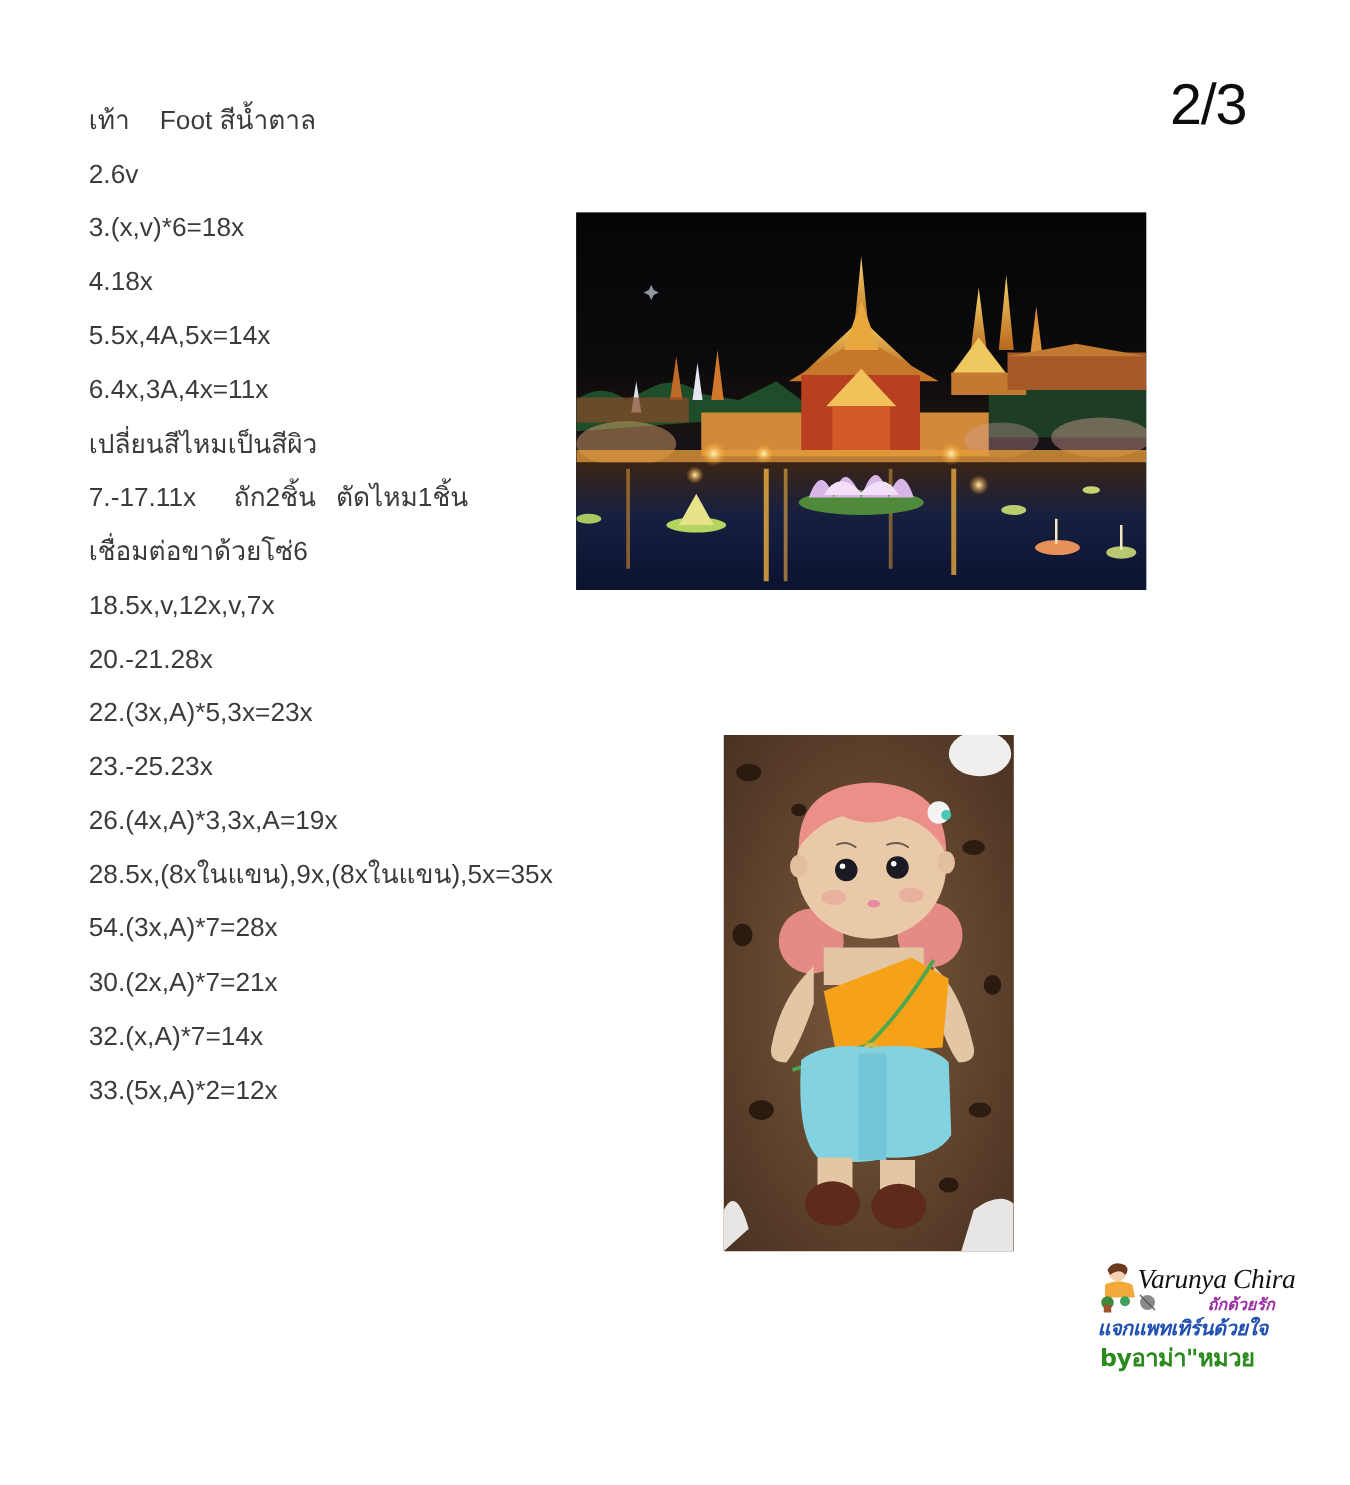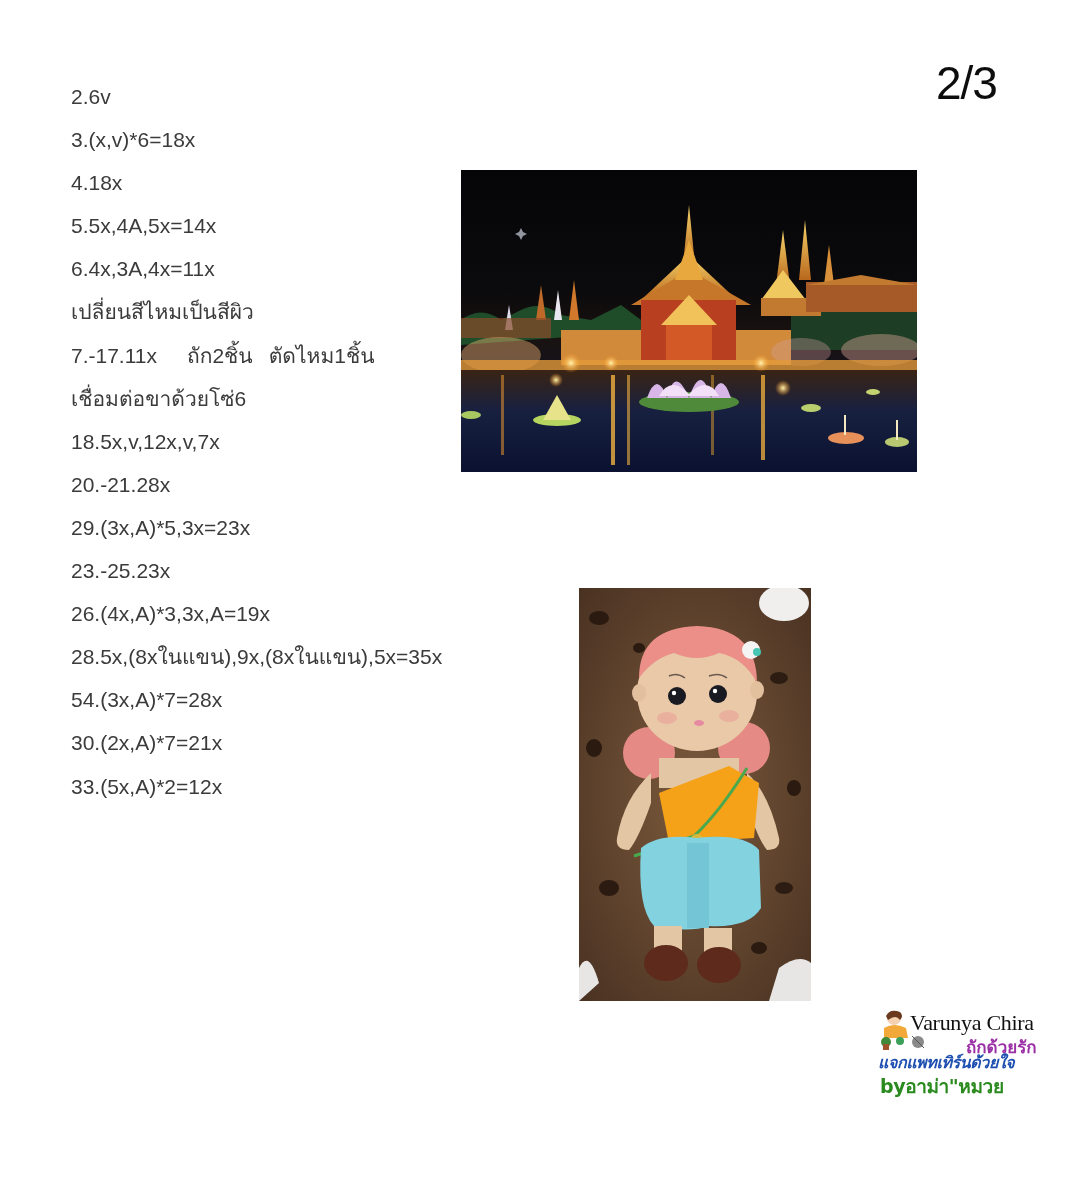--- a/index.html
+++ b/index.html
@@ -65,33 +65,35 @@
       position: absolute;
       left: 876px; top: 1008px;
       width: 158px; height: 92px;
     }
     .logo-illustration {
       position: absolute; left: 0; top: 0; width: 50px; height: 44px;
     }
     .logo-title {
       position: absolute; left: 34px; top: 2px;
       font-family: "Liberation Serif", "DejaVu Serif", serif;
+      font-style: italic;
       font-size: 22px;
       color: #111111;
       white-space: nowrap;
       letter-spacing: -0.3px;
       text-align: center;
     }
     .logo-sub1 {
       position: absolute; left: 90px; top: 25px;
       font-family: "DejaVu Sans", sans-serif;
-      font-size: 17px;
+      font-size: 13px;
       font-weight: bold;
       color: #9b2fa6;
       white-space: nowrap;
+      font-style: italic;
     }
     .logo-sub2 {
       position: absolute; left: 2px; top: 42px;
       font-family: "DejaVu Sans", sans-serif;
       font-size: 16px;
       font-weight: bold;
       color: #1f4fb0;
       white-space: nowrap;
       letter-spacing: -0.4px;
       font-style: italic;
@@ -105,36 +107,38 @@
       white-space: nowrap;
       letter-spacing: -0.4px;
     }
   </style>
 </head>
 <body>
 
 <div class="page-number">2/3</div>
 
 <div class="pattern">
+  <div class="pattern-line"><span>เท้า</span><span class="gap" style="width:24px"></span><span>Foot สีน้ำตาล</span></div>
   <div class="pattern-line">2.6v</div>
   <div class="pattern-line">3.(x,v)*6=18x</div>
   <div class="pattern-line">4.18x</div>
   <div class="pattern-line">5.5x,4A,5x=14x</div>
   <div class="pattern-line">6.4x,3A,4x=11x</div>
   <div class="pattern-line">เปลี่ยนสีไหมเป็นสีผิว</div>
   <div class="pattern-line"><span>7.-17.11x</span><span class="gap" style="width:30px"></span><span>ถัก2ชิ้น</span><span class="gap" style="width:16px"></span><span>ตัดไหม1ชิ้น</span></div>
   <div class="pattern-line">เชื่อมต่อขาด้วยโซ่6</div>
   <div class="pattern-line">18.5x,v,12x,v,7x</div>
   <div class="pattern-line">20.-21.28x</div>
-  <div class="pattern-line">29.(3x,A)*5,3x=23x</div>
+  <div class="pattern-line">22.(3x,A)*5,3x=23x</div>
   <div class="pattern-line">23.-25.23x</div>
   <div class="pattern-line">26.(4x,A)*3,3x,A=19x</div>
   <div class="pattern-line">28.5x,(8xในแขน),9x,(8xในแขน),5x=35x</div>
   <div class="pattern-line">54.(3x,A)*7=28x</div>
   <div class="pattern-line">30.(2x,A)*7=21x</div>
+  <div class="pattern-line">32.(x,A)*7=14x</div>
   <div class="pattern-line">33.(5x,A)*2=12x</div>
 </div>
 
 <div class="photo-temple" title="Illuminated Thai temple at night over water with floating krathong lotus lanterns">
   <div class="sky"></div>
   <svg viewBox="0 0 456 302" preserveAspectRatio="none">
     <defs>
       <linearGradient id="gold" x1="0" y1="0" x2="0" y2="1">
         <stop offset="0" stop-color="#f6d36a"></stop>
         <stop offset="1" stop-color="#b8671c"></stop>

